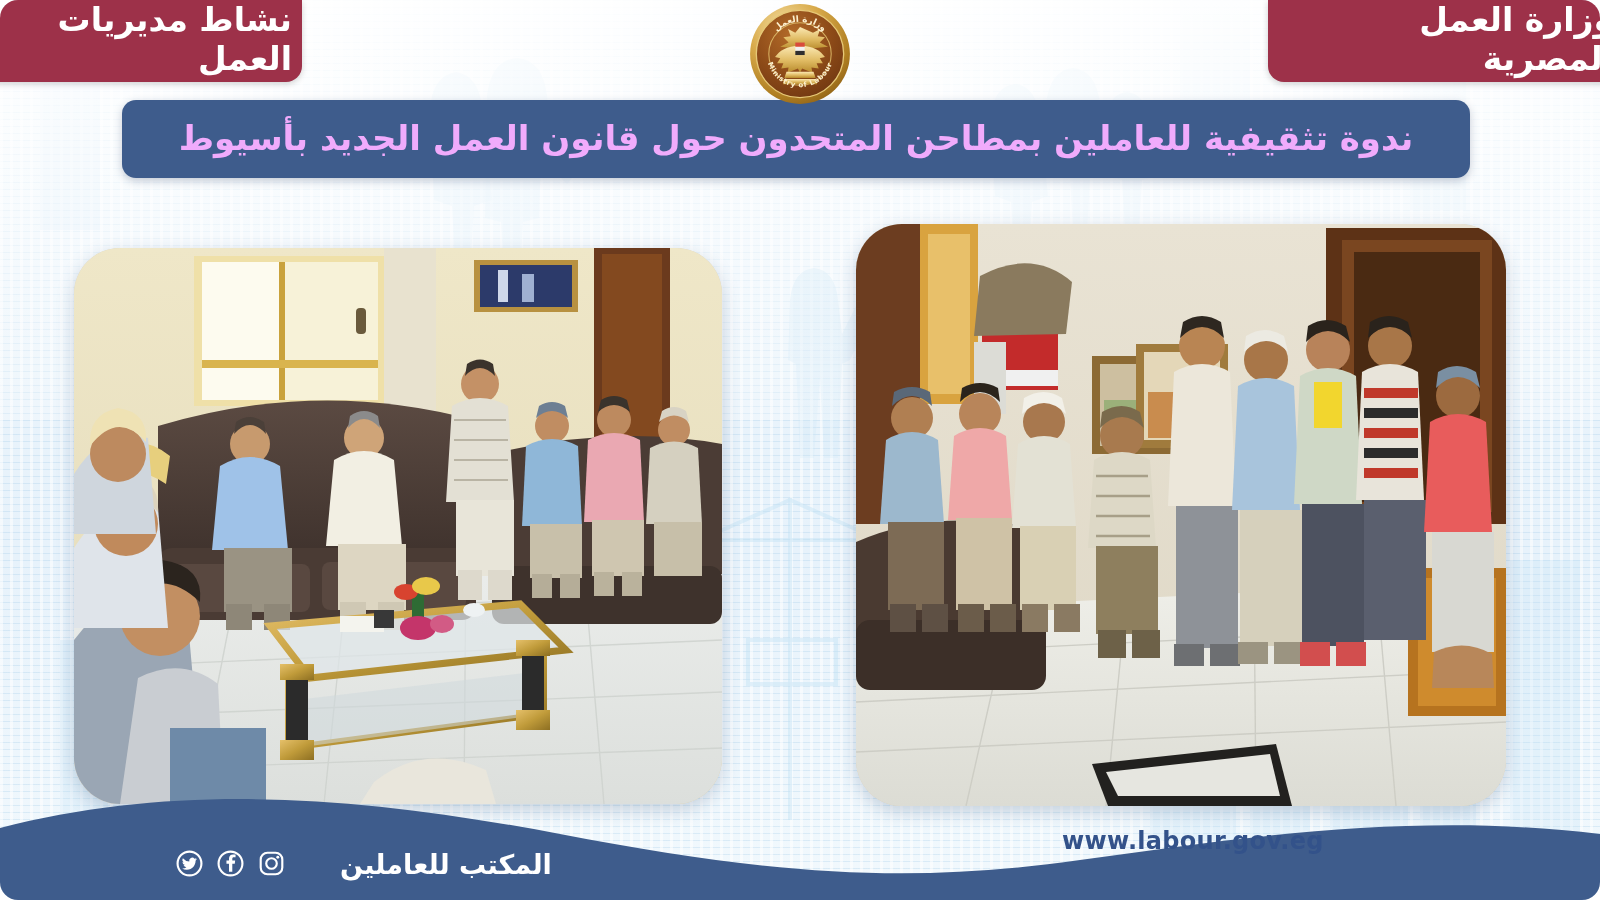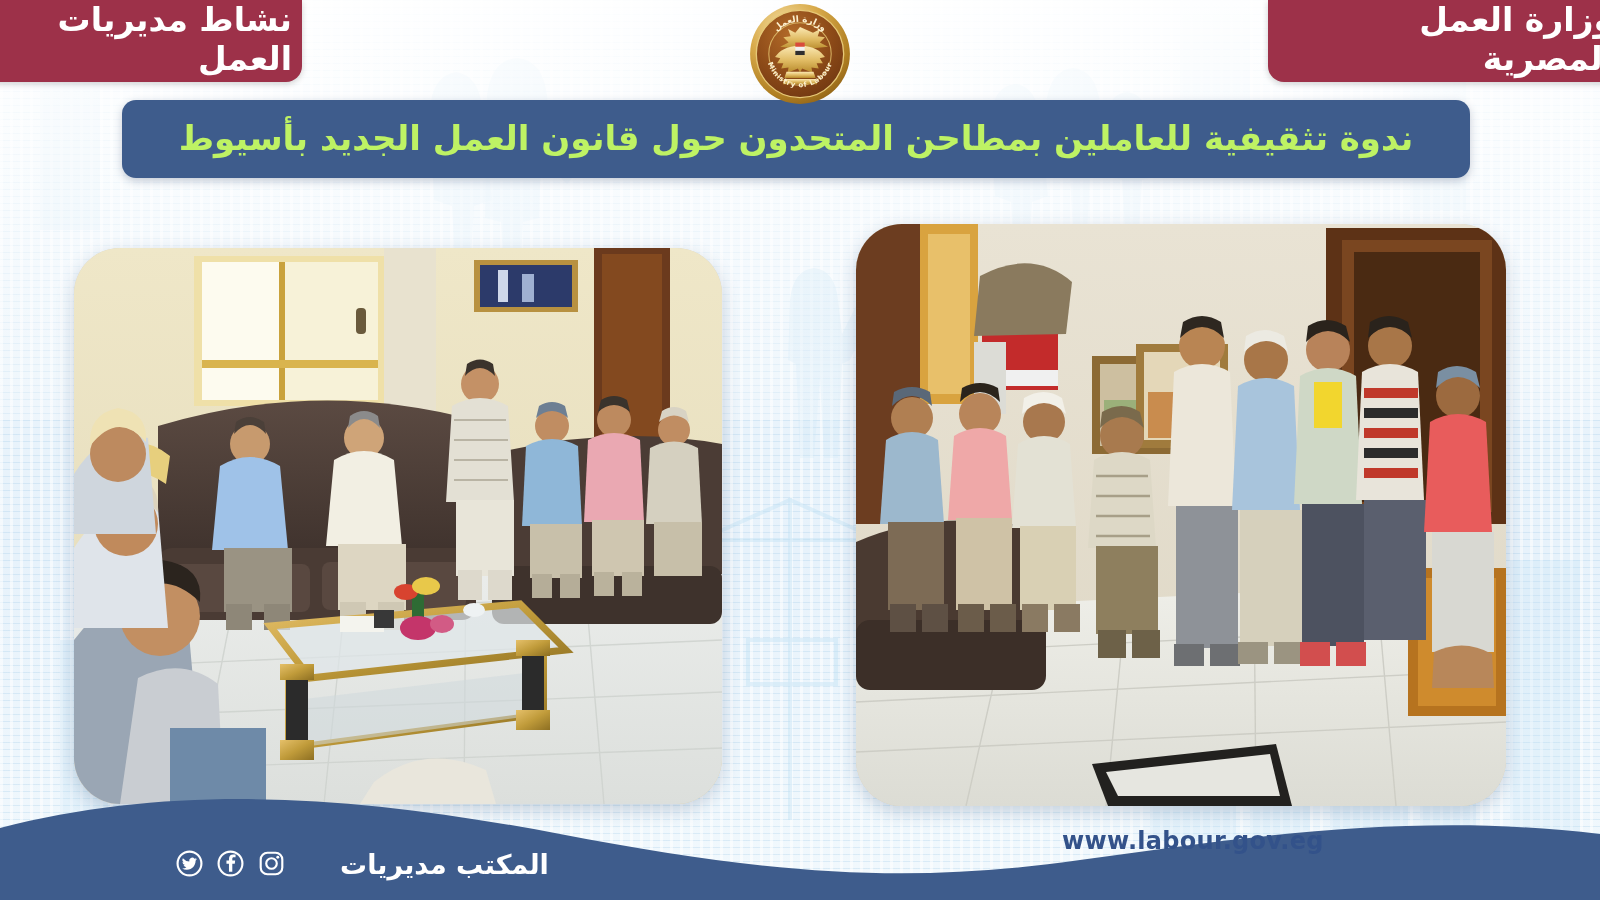--- a/index.html
+++ b/index.html
@@ -8,20 +8,21 @@
     font-family: "DejaVu Sans", "Liberation Sans", sans-serif;
     background:#ffffff;
     position:relative;
   }
 
   
   #poster {
     position:absolute; inset:0; width:1600px; height:900px; overflow:hidden;
     background:
       linear-gradient(180deg,#f4f9fd 0%, #eaf4fb 30%, #e7f2fb 62%, #f2f9fd 100%);
+    border-radius: 18px;
   }
   .bg-waves {
     position:absolute; inset:0;
     background-image: repeating-linear-gradient(
        180deg,
        rgba(150,196,228,0.30) 0px,
        rgba(150,196,228,0.30) 1px,
        rgba(255,255,255,0) 1px,
        rgba(255,255,255,0) 7px);
     opacity:.85;
@@ -73,21 +74,21 @@
   
   #title-banner {
     position:absolute; top:100px; left:122px; width:1348px; height:78px;
     background:#3e5c8c;
     border-radius:14px;
     display:flex; align-items:center; justify-content:center;
     box-shadow:0 3px 8px rgba(30,50,90,.25);
     z-index:5;
   }
   #title-text {
-    color:#bef264; font-size:34px; font-weight:bold;
+    color:#f0abfc; font-size:34px; font-weight:bold;
     text-align:right; line-height:1.22; padding:0 26px;
     white-space:nowrap;
   }
 
   
   .photo {
     position:absolute; overflow:hidden;
     border-radius:46px;
     box-shadow:0 6px 18px rgba(40,70,110,.22);
     background:#d9d2c2;
@@ -549,16 +550,16 @@
     <svg class="soc" viewBox="0 0 24 24">
       <circle cx="12" cy="12" r="10.6" fill="none" stroke="#fff" stroke-width="1.9"></circle>
       <path d="M13.6 12.2h2.2l.35-2.8H13.6V7.9c0-.8.23-1.35 1.4-1.35h1.5V4.05c-.26-.04-1.15-.11-2.2-.11-2.17 0-3.66 1.32-3.66 3.76V9.4H8.4v2.8h2.24v7.2h2.96z" fill="#fff"></path>
     </svg>
     <svg class="soc" viewBox="0 0 24 24">
       <circle cx="12" cy="12" r="10.6" fill="none" stroke="#fff" stroke-width="1.9"></circle>
       <path d="M18.6 8.1c-.5.22-1.03.37-1.58.44.57-.34 1-.88 1.2-1.52-.53.31-1.12.54-1.75.66a2.74 2.74 0 0 0-4.68 2.5 7.8 7.8 0 0 1-5.66-2.87 2.74 2.74 0 0 0 .85 3.66c-.45-.01-.87-.14-1.24-.34v.03a2.74 2.74 0 0 0 2.2 2.69c-.4.1-.83.13-1.25.05a2.75 2.75 0 0 0 2.56 1.9A5.5 5.5 0 0 1 5.4 16.4a7.76 7.76 0 0 0 4.2 1.23c5.04 0 7.8-4.18 7.8-7.8v-.36c.54-.39 1-.87 1.2-1.37z" fill="#fff"></path>
     </svg>
   </div>
 
-  <div id="footer-media-office">المكتب مديريات</div>
+  <div id="footer-media-office">المكتب للعاملين</div>
   <div id="footer-url">www.labour.gov.eg</div>
 
 </div>
 
 </body></html>

